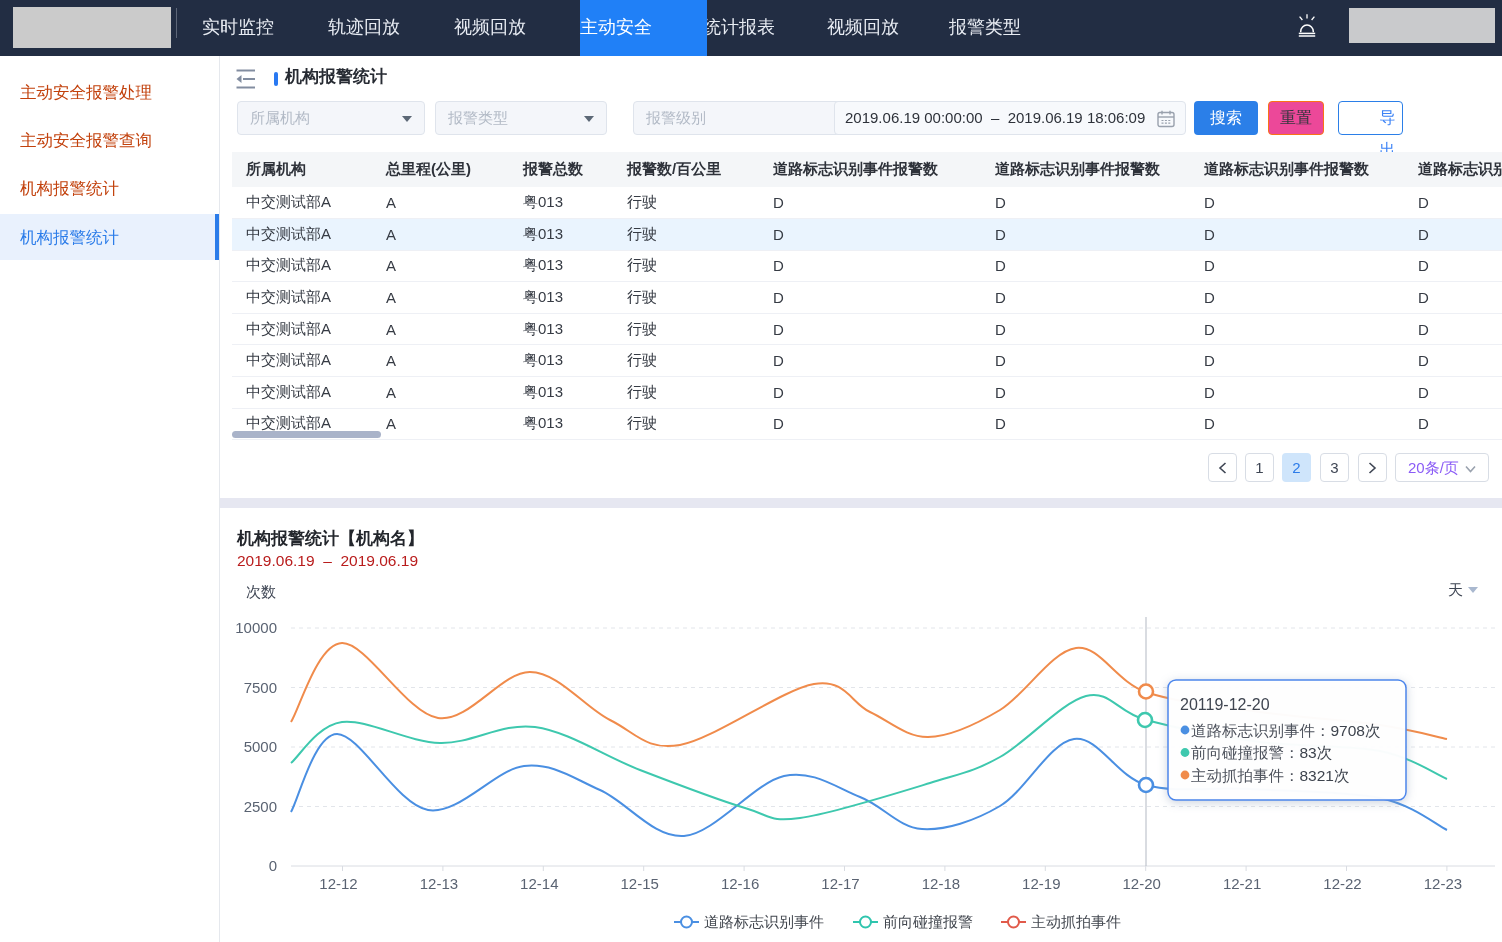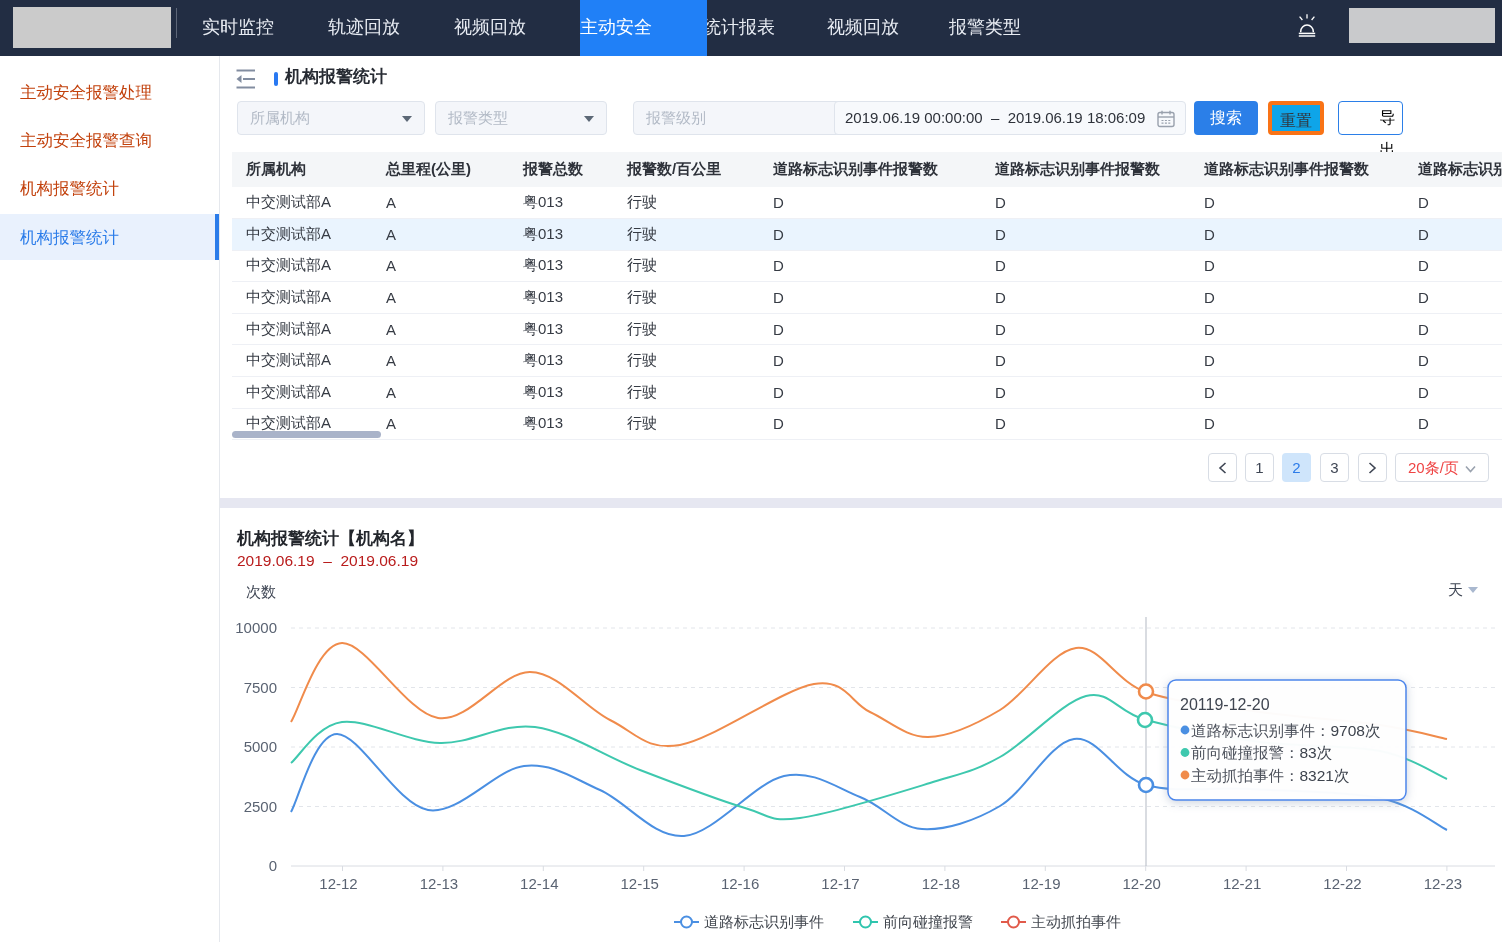--- a/index.html
+++ b/index.html
@@ -24,34 +24,34 @@
   .fold-icon { position:absolute; left:16px; top:13px; }
   .tbar { position:absolute; left:54px; top:16px; width:4px; height:14px; border-radius:2px; background:#2979f2; }
   .ttl { position:absolute; left:65px; top:9px; font-size:17px; font-weight:bold; color:#272b33; }
   
   .filters { position:absolute; left:17px; top:45px; height:34px; }
   .sel { position:absolute; top:0; height:34px; background:#f4f6fa; border:1px solid #dfe4ec; border-radius:4px; font-size:15px; color:#b2bac6; line-height:32px; padding-left:12px; }
   .sel .car { position:absolute; right:12px; top:14px; width:0; height:0; border-left:5px solid transparent; border-right:5px solid transparent; border-top:6px solid #5c6876; }
   .date { position:absolute; left:597px; top:0; width:352px; height:34px; background:#f7f9fc; border:1px solid #dfe4ec; border-radius:4px; font-size:15px; color:#2e323a; line-height:32px; padding-left:10px; }
   .btn { position:absolute; top:0; height:34px; border-radius:4px; font-size:16px; text-align:center; line-height:32px; }
   .btn-search { left:957px; width:64px; background:#2b7fe8; color:#fff; line-height:34px; }
-  .btn-reset { left:1031px; width:56px; background:#0ea5e9; border:4px solid #f97316; color:#32363e; }
-  .btn-export { left:1101px; width:65px; background:#fff; border:1px solid #2b7fe8; color:#000000;padding-left:34px; }
+  .btn-reset { left:1031px; width:56px; background:#ec4899; border:1px solid #f97316; color:#32363e; }
+  .btn-export { left:1101px; width:65px; background:#fff; border:1px solid #2b7fe8; color:#3b82f6;padding-left:34px; }
   
   .tbl { position:absolute; left:12px; top:96px; width:1270px; }
   table { border-collapse:collapse; table-layout:fixed; width:1270px; }
   th { background:#f4f6f8; font-size:15px; font-weight:bold; color:#2e323a; text-align:left; height:35px; padding:0 0 0 14px; white-space:nowrap; overflow:hidden; }
   td { font-size:15px; color:#363b44; height:31.6px; padding:0 0 0 14px; border-bottom:1px solid #eef0f5; white-space:nowrap; overflow:hidden; }
   tr.hl td { background:#eaf4fe; }
   .hscroll { position:absolute; left:12px; top:375px; width:149px; height:7px; border-radius:4px; background:#a9b3c9; }
   
   .pager { position:absolute; top:397px; left:988px; height:29px; }
   .pg { position:absolute; top:0; width:29px; height:29px; border:1px solid #d8dde5; border-radius:4px; background:#fff; text-align:center; line-height:27px; font-size:15px; color:#3f4654; }
   .pg.on { background:#cfe5fb; border:none; line-height:29px; color:#2d7ce9; }
-  .pg-sel { position:absolute; top:0; left:187px; width:94px; height:29px; border:1px solid #d8dde5; border-radius:4px; text-align:center; line-height:27px; font-size:15px; color:#ef4444; }
+  .pg-sel { position:absolute; top:0; left:187px; width:94px; height:29px; border:1px solid #d8dde5; border-radius:4px; text-align:center; line-height:27px; font-size:15px; color:#8b5cf6; }
   .sep { position:absolute; left:0px; top:442px; width:1282px; height:10px; background:#e6e7f1; }
   
   .c-title { position:absolute; left:17px; top:471px; font-size:17px; font-weight:bold; color:#23262c; }
   .c-sub { position:absolute; left:17px; top:496px; font-size:15.5px; color:#b91c1c; }
   .c-yl { position:absolute; left:26px; top:527px; font-size:15px; color:#3f4654; }
   .c-day { position:absolute; left:1228px; top:525px; font-size:15px; color:#3f4654; }
   .c-day .car { display:inline-block; margin-left:5px; width:0; height:0; border-left:5px solid transparent; border-right:5px solid transparent; border-top:6px solid #a9b8cf; vertical-align:2px; }
   .chart { position:absolute; left:0; top:0; }
 </style>
 </head>

